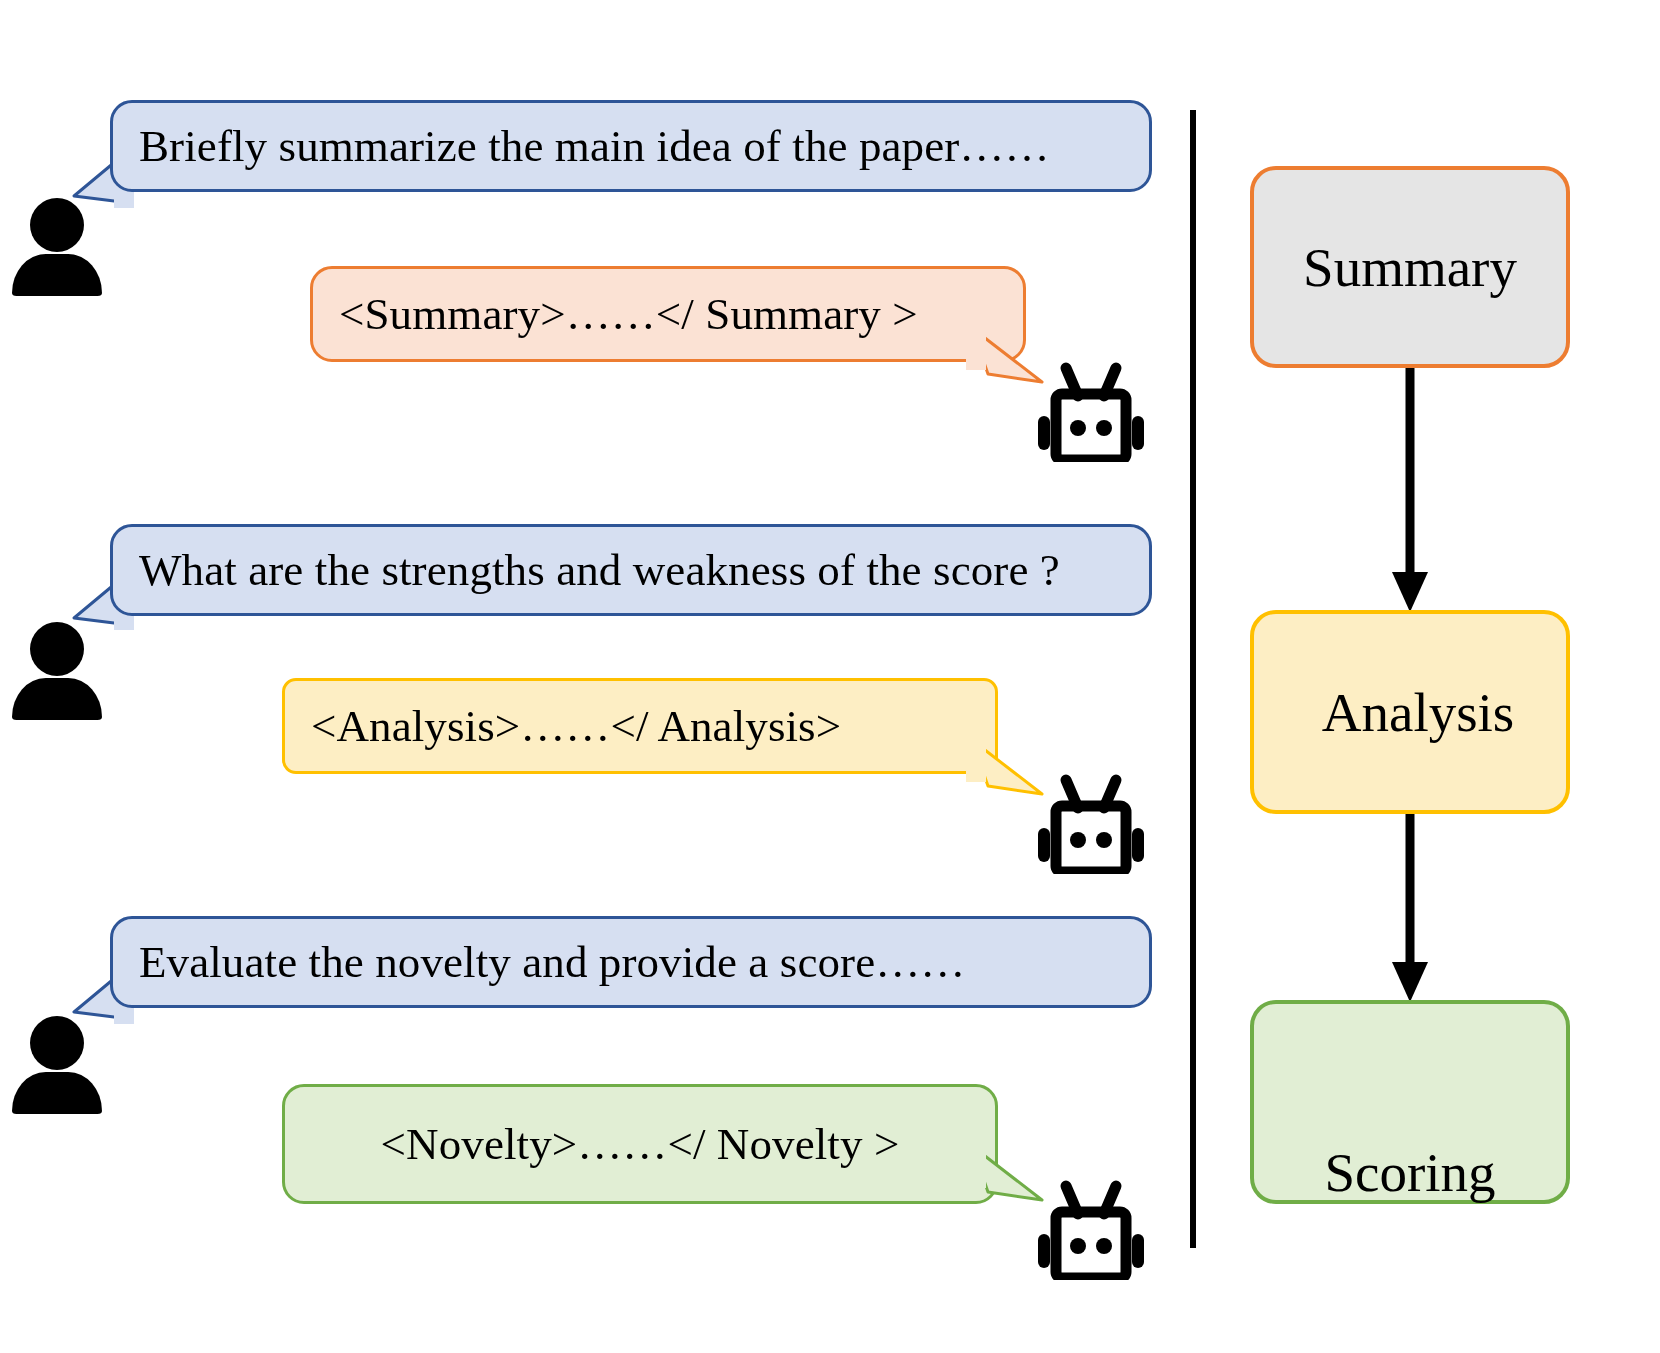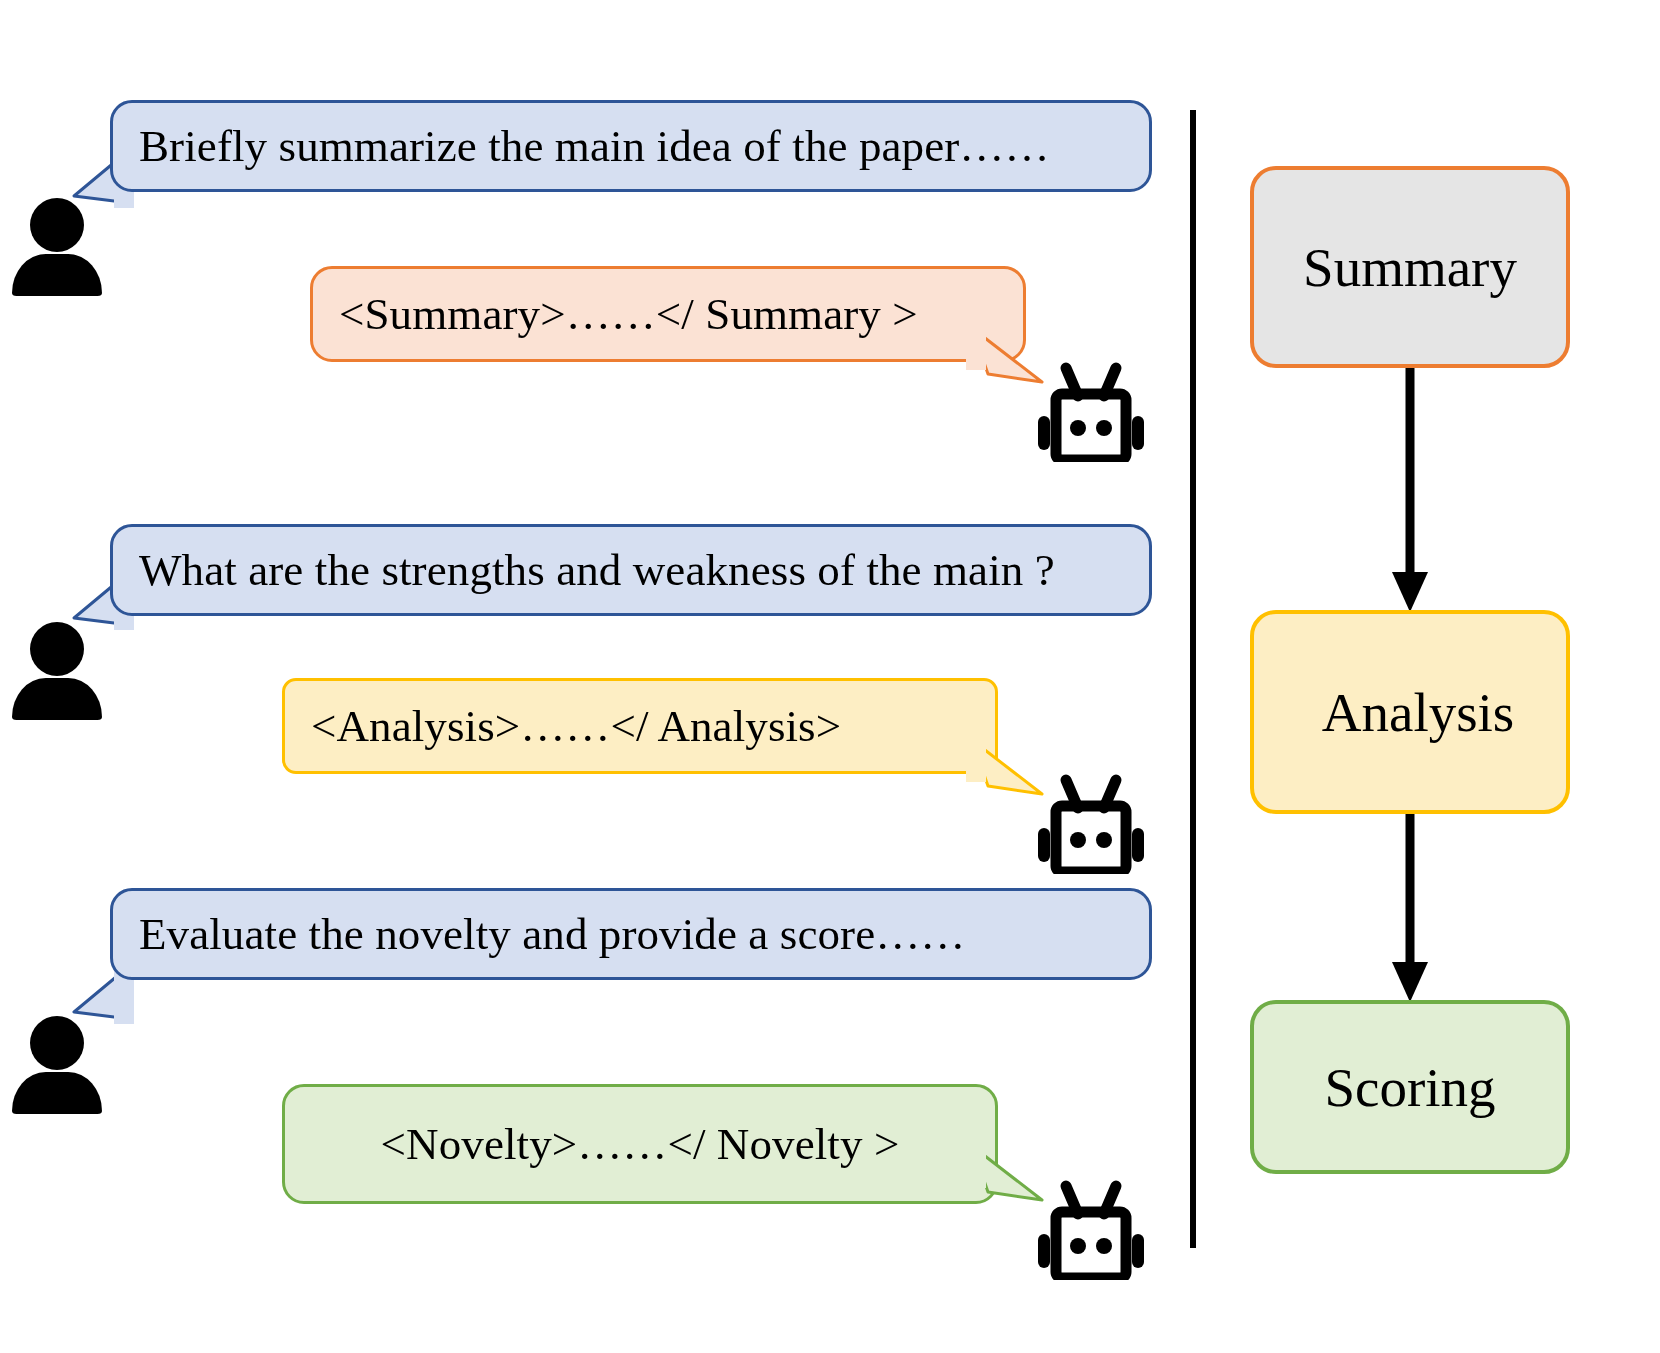--- a/index.html
+++ b/index.html
@@ -143,23 +143,24 @@
     background: #e5e5e5;
     border-color: #ed7d31;
   }
   .box-analysis {
     top: 610px; height: 204px;
     background: #fdeec4;
     border-color: #ffc000;
     padding-left: 16px;
   }
   .box-scoring {
-    top: 1000px; height: 174px;
+    top: 1000px; height: 204px;
     background: #e1eed4;
     border-color: #70ad47;
+    align-items: flex-end;
   }
   .flow-arrow { position: absolute; left: 0; top: 0; }
 </style>
 </head>
 <body>
 
 <div id="canvas">
 
   <div class="conv-panel">
 
@@ -205,21 +206,21 @@
         <div class="head"></div>
         <div class="body"></div>
       </div>
 
       <svg class="tail" style="left:70px; top:572px;" width="70" height="60" viewBox="0 0 70 60">
         <path d="M52 6 L4 46 L52 52 Z" fill="#d6dff1" stroke="#2e5597" stroke-width="3" stroke-linejoin="round"></path>
         <rect x="44" y="2" width="20" height="56" fill="#d6dff1"></rect>
       </svg>
 
       <div class="bubble user" style="left:110px; top:524px; width:1042px;">
-        <span class="bubble-text">What are the strengths and weakness of the main ?</span>
+        <span class="bubble-text">What are the strengths and weakness of the score ?</span>
       </div>
 
       <div class="bubble bot-analysis" style="left:282px; top:678px; width:716px;border-radius:14px;">
         <span class="bubble-text">&lt;Analysis&gt;……&lt;/ Analysis&gt;</span>
       </div>
 
       <svg class="tail" style="left:966px; top:732px;" width="90" height="70" viewBox="0 0 90 70">
         <path d="M6 8 L76 62 L22 54 Z" fill="#fdeec4" stroke="#ffc000" stroke-width="3" stroke-linejoin="round"></path>
         <rect x="0" y="2" width="20" height="48" fill="#fdeec4"></rect>
       </svg>
@@ -240,21 +241,21 @@
       <div class="avatar" style="left:10px; top:1016px;">
         <div class="head"></div>
         <div class="body"></div>
       </div>
 
       <svg class="tail" style="left:70px; top:966px;" width="70" height="60" viewBox="0 0 70 60">
         <path d="M52 6 L4 46 L52 52 Z" fill="#d6dff1" stroke="#2e5597" stroke-width="3" stroke-linejoin="round"></path>
         <rect x="44" y="2" width="20" height="56" fill="#d6dff1"></rect>
       </svg>
 
-      <div class="bubble user" style="left:110px; top:888px; width:1042px;">
+      <div class="bubble user" style="left:110px; top:916px; width:1042px;">
         <span class="bubble-text">Evaluate the novelty and provide a score……</span>
       </div>
 
       <div class="bubble bot-novelty" style="left:282px; top:1084px; width:716px;">
         <span class="bubble-text">&lt;Novelty&gt;……&lt;/ Novelty &gt;</span>
       </div>
 
       <svg class="tail" style="left:966px; top:1138px;" width="90" height="70" viewBox="0 0 90 70">
         <path d="M6 8 L76 62 L22 54 Z" fill="#e1eed4" stroke="#70ad47" stroke-width="3" stroke-linejoin="round"></path>
         <rect x="0" y="2" width="20" height="48" fill="#e1eed4"></rect>

